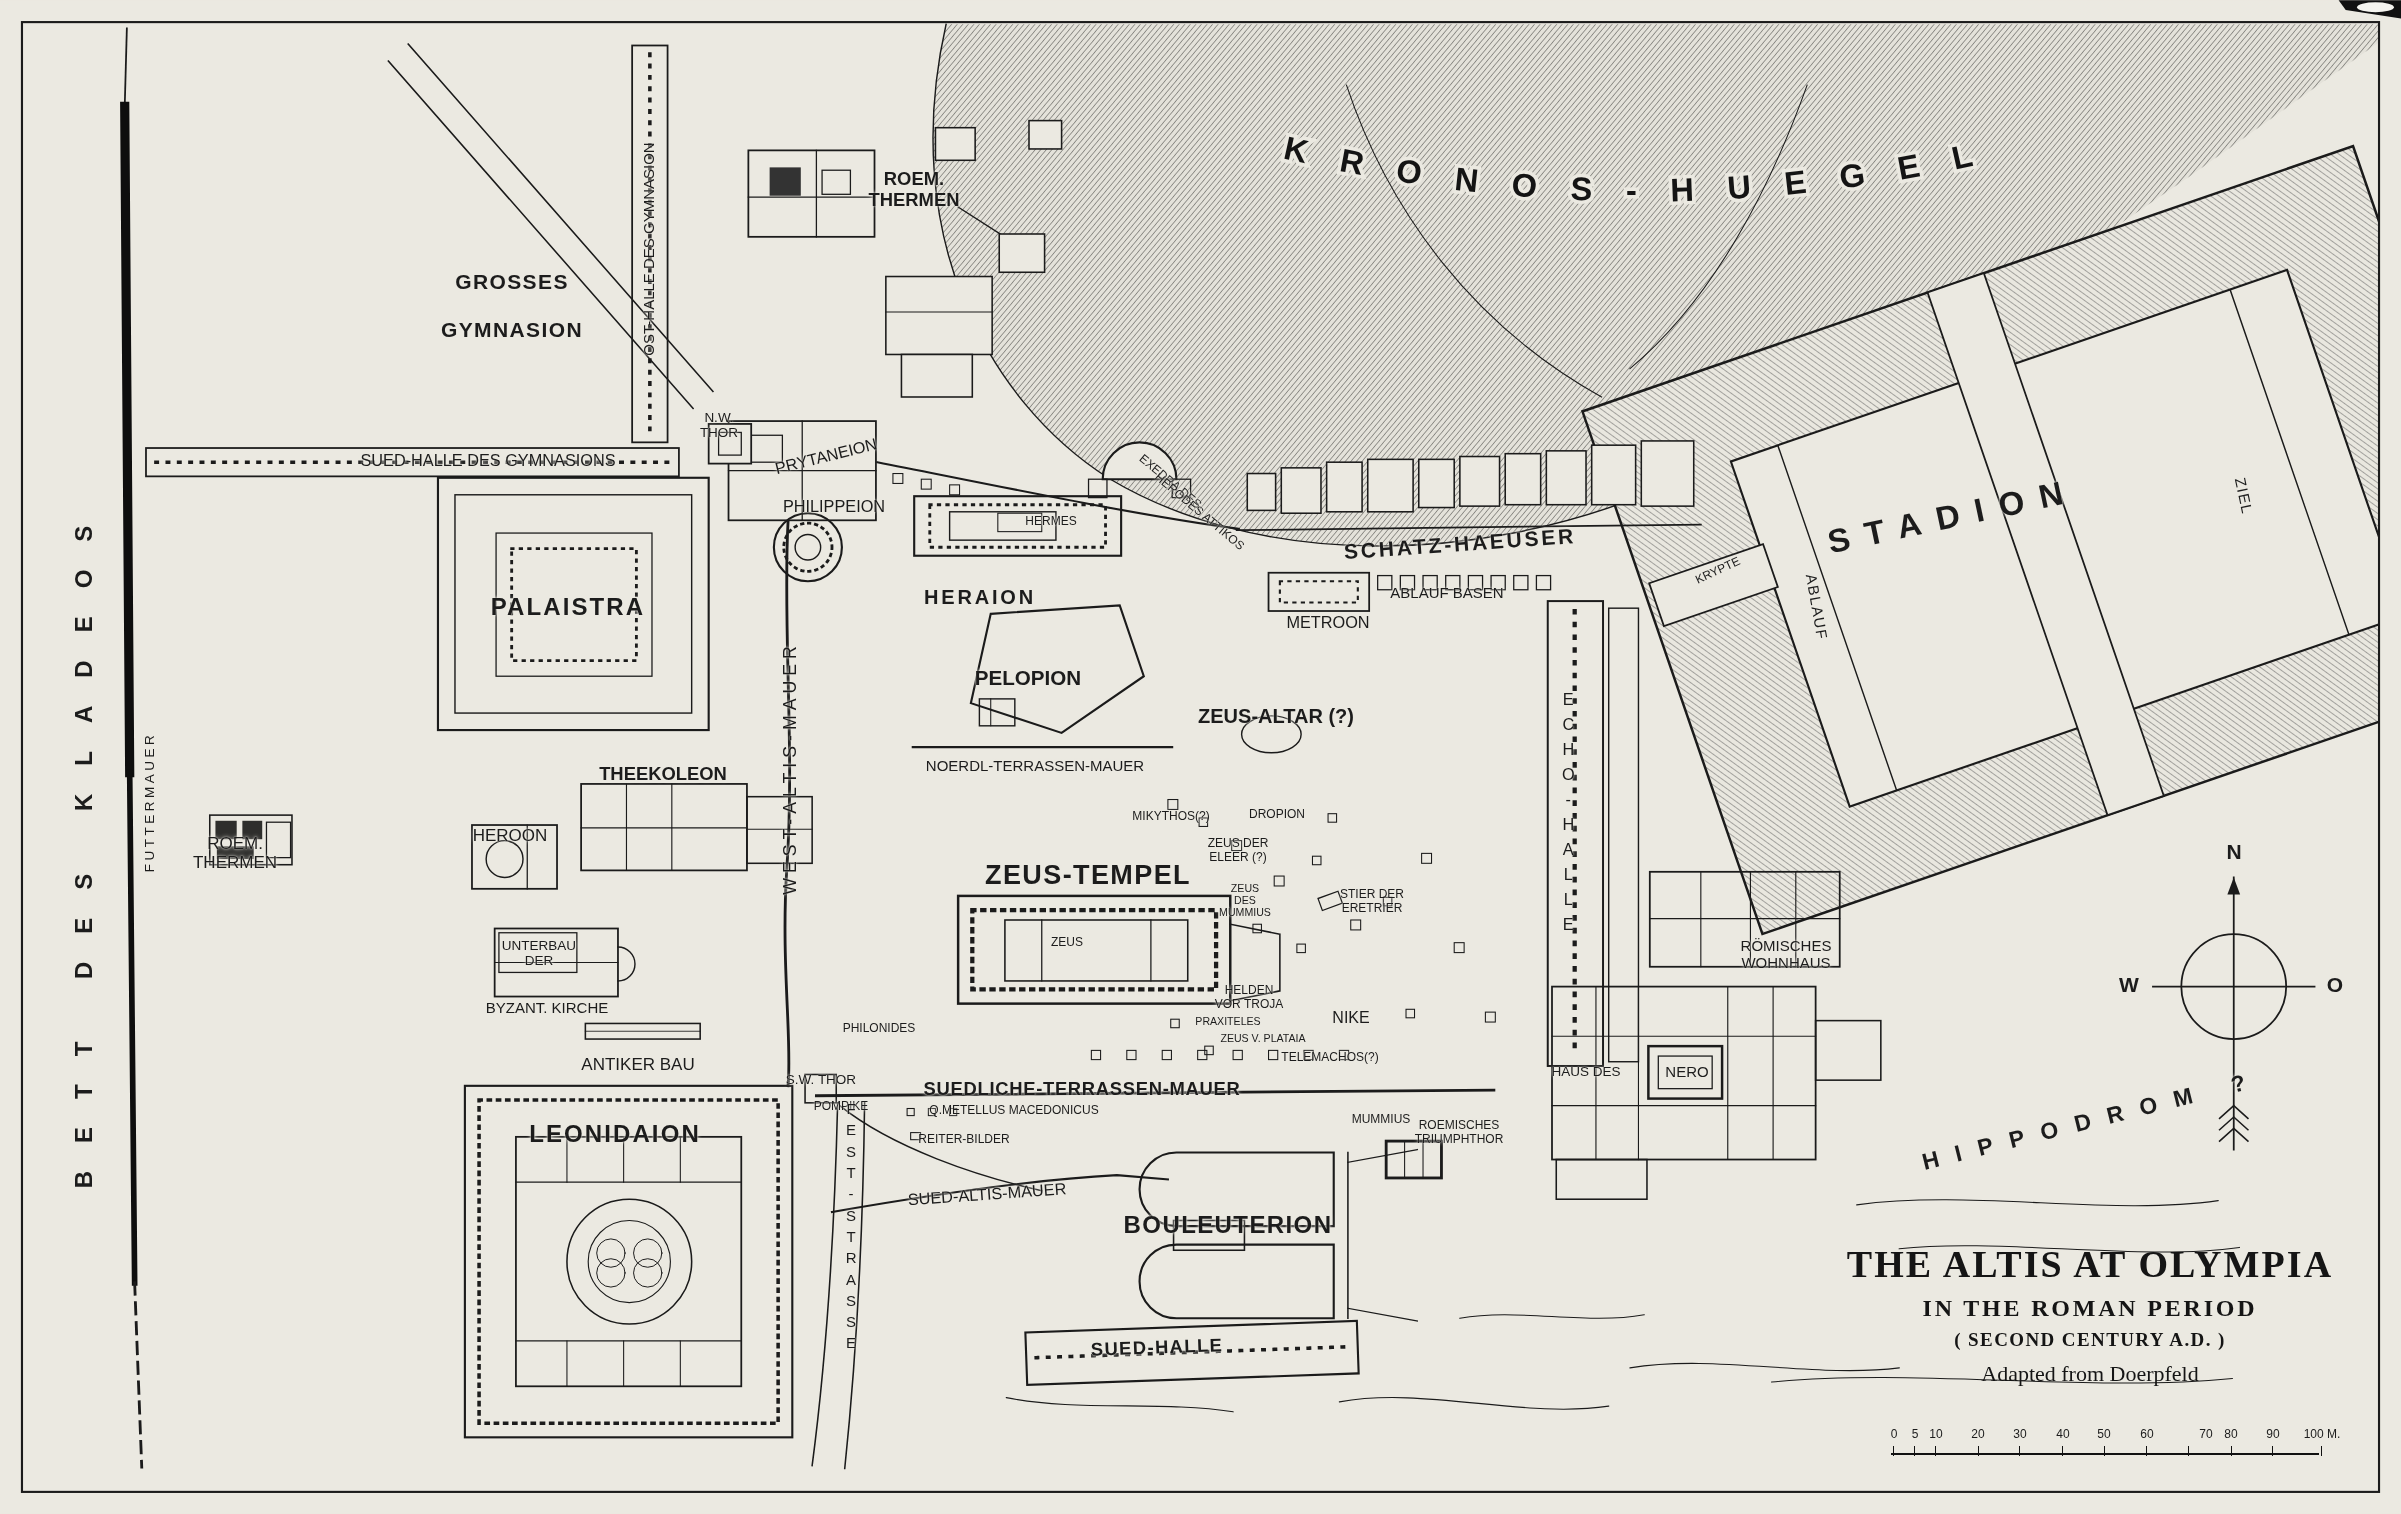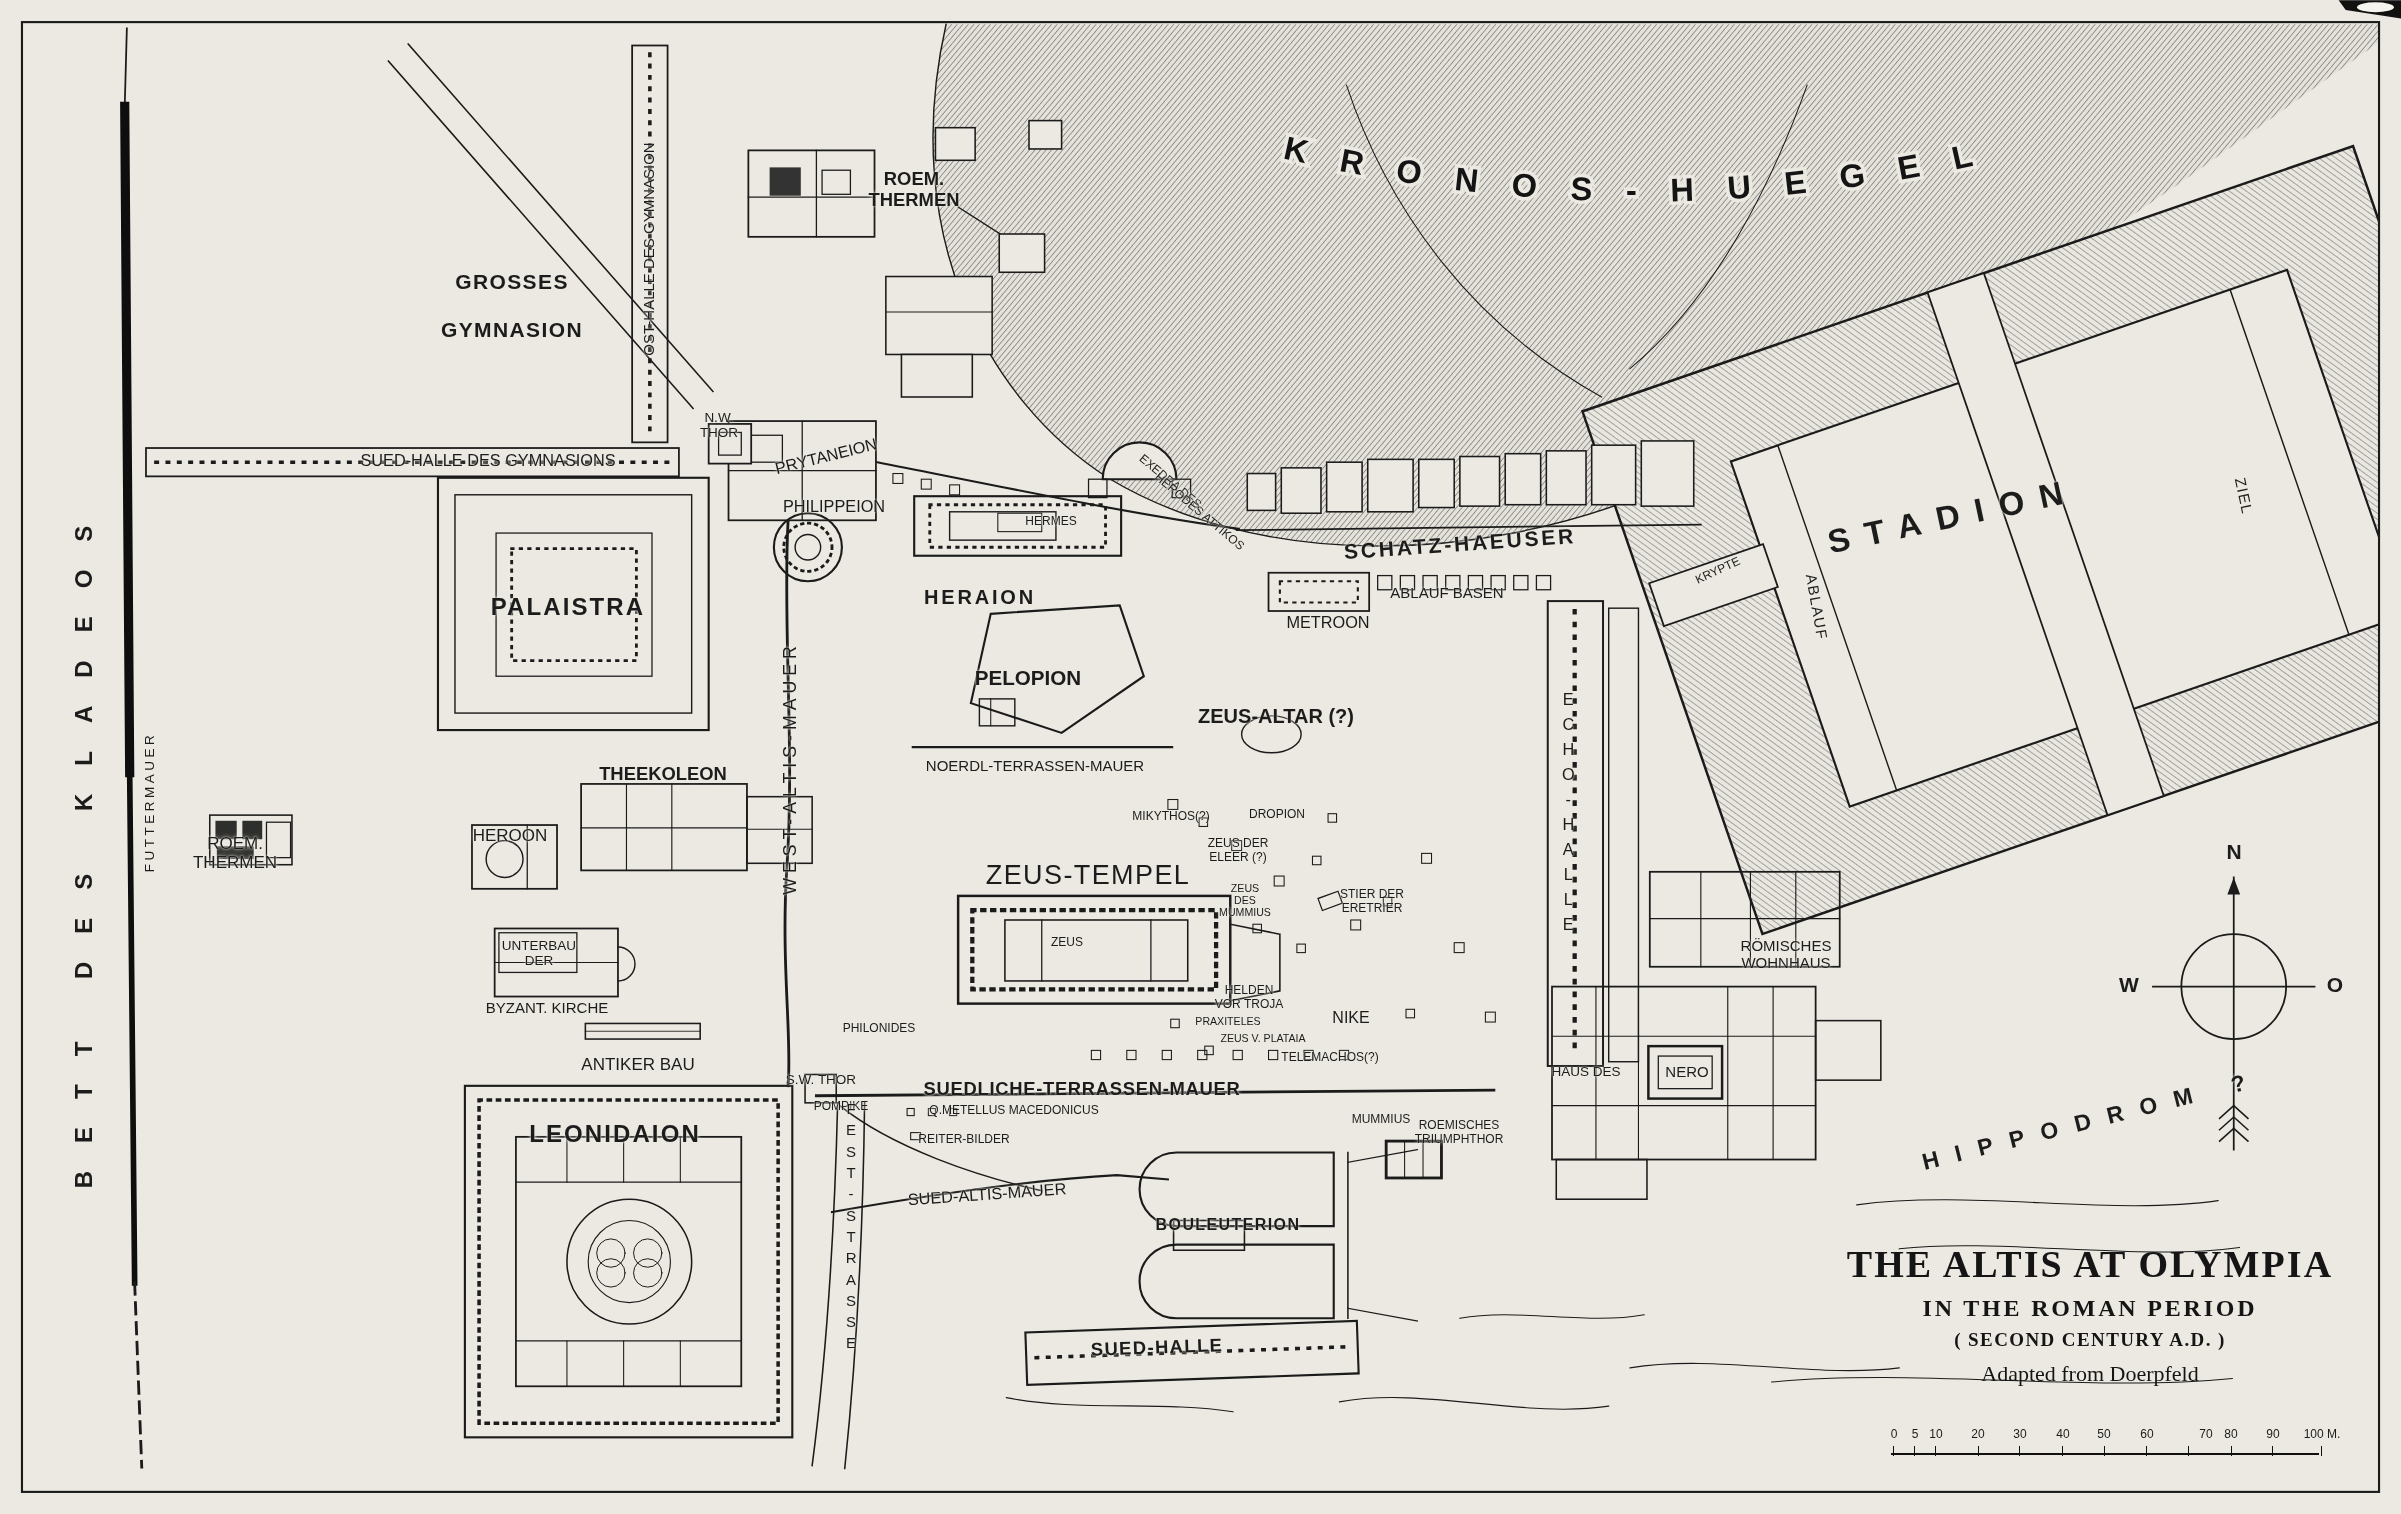--- a/index.html
+++ b/index.html
@@ -393,38 +393,38 @@
       <div class="lbl" style="left: 1276px; top: 716px; font-size: 20px; font-weight: 700; transform: translate(-50%, -50%);">ZEUS-ALTAR (?)</div>
       <div class="lbl" style="left: 1171px; top: 817px; font-size: 12px; font-weight: 400; transform: translate(-50%, -50%);">MIKYTHOS(?)</div>
       <div class="lbl" style="left: 1277px; top: 815px; font-size: 12px; font-weight: 400; transform: translate(-50%, -50%);">DROPION</div>
       <div class="lbl" style="left: 1238px; top: 851px; font-size: 12px; font-weight: 400; transform: translate(-50%, -50%);">ZEUS DER
 ELEER (?)</div>
       <div class="lbl" style="left: 1245px; top: 900px; font-size: 10.6px; font-weight: 400; transform: translate(-50%, -50%);">ZEUS
 DES
 MUMMIUS</div>
       <div class="lbl" style="left: 1372px; top: 902px; font-size: 12px; font-weight: 400; transform: translate(-50%, -50%);">STIER DER
 ERETRIER</div>
-      <div class="lbl" style="left: 1088px; top: 875px; font-size: 27px; font-weight: 400; letter-spacing: 1.4px; transform: translate(-50%, -50%);">ZEUS-TEMPEL</div>
+      <div class="lbl" style="left: 1088px; top: 875px; font-size: 27px; font-weight: 700; letter-spacing: 1.4px; transform: translate(-50%, -50%);">ZEUS-TEMPEL</div>
       <div class="lbl" style="left: 1067px; top: 943px; font-size: 12px; font-weight: 400; transform: translate(-50%, -50%);">ZEUS</div>
       <div class="lbl" style="left: 1249px; top: 998px; font-size: 12px; font-weight: 400; transform: translate(-50%, -50%);">HELDEN
 VOR TROJA</div>
       <div class="lbl" style="left: 1228px; top: 1021px; font-size: 10.6px; font-weight: 400; transform: translate(-50%, -50%);">PRAXITELES</div>
       <div class="lbl" style="left: 1351px; top: 1018px; font-size: 16px; font-weight: 400; transform: translate(-50%, -50%);">NIKE</div>
       <div class="lbl" style="left: 1263px; top: 1038px; font-size: 10.6px; font-weight: 400; transform: translate(-50%, -50%);">ZEUS V. PLATAIA</div>
       <div class="lbl" style="left: 1330px; top: 1058px; font-size: 12px; font-weight: 400; transform: translate(-50%, -50%);">TELEMACHOS(?)</div>
       <div class="lbl" style="left: 879px; top: 1029px; font-size: 12px; font-weight: 400; transform: translate(-50%, -50%);">PHILONIDES</div>
       <div class="lbl" style="left: 821px; top: 1080px; font-size: 13.5px; font-weight: 400; transform: translate(-50%, -50%);">S.W. THOR</div>
       <div class="lbl" style="left: 841px; top: 1107px; font-size: 12px; font-weight: 400; transform: translate(-50%, -50%);">POMPIKE</div>
       <div class="lbl" style="left: 1082px; top: 1089px; font-size: 18.4px; font-weight: 700; letter-spacing: 0.7px; transform: translate(-50%, -50%);">SUEDLICHE-TERRASSEN-MAUER</div>
       <div class="lbl" style="left: 1014px; top: 1111px; font-size: 12px; font-weight: 400; transform: translate(-50%, -50%);">Q.METELLUS MACEDONICUS</div>
       <div class="lbl" style="left: 964px; top: 1140px; font-size: 12px; font-weight: 400; transform: translate(-50%, -50%);">REITER-BILDER</div>
       <div class="lbl vert" style="left: 851px; top: 1228px; font-size: 15px; font-weight: 400; letter-spacing: 4.3px; transform: translate(-50%, -50%);">FEST-STRASSE</div>
       <div class="lbl" style="left: 987px; top: 1194px; font-size: 16.3px; font-weight: 400; transform: translate(-50%, -50%) rotate(-4deg);">SUED-ALTIS-MAUER</div>
       <div class="lbl" style="left: 615px; top: 1134px; font-size: 24px; font-weight: 700; letter-spacing: 2.1px; transform: translate(-50%, -50%);">LEONIDAION</div>
-      <div class="lbl" style="left: 1228px; top: 1225px; font-size: 16px; font-weight: 700; letter-spacing: 1.4px; transform: translate(-50%, -50%);">BOULEUTERION</div>
+      <div class="lbl" style="left: 1228px; top: 1225px; font-size: 24px; font-weight: 700; letter-spacing: 1.4px; transform: translate(-50%, -50%);">BOULEUTERION</div>
       <div class="lbl" style="left: 1157px; top: 1348px; font-size: 18.4px; font-weight: 700; letter-spacing: 1.4px; transform: translate(-50%, -50%) rotate(-2deg);">SUED-HALLE</div>
       <div class="lbl" style="left: 1381px; top: 1120px; font-size: 12px; font-weight: 400; transform: translate(-50%, -50%);">MUMMIUS</div>
       <div class="lbl" style="left: 1459px; top: 1133px; font-size: 12px; font-weight: 400; transform: translate(-50%, -50%);">ROEMISCHES
 TRIUMPHTHOR</div>
       <div class="lbl" style="left: 1586px; top: 1072px; font-size: 13.5px; font-weight: 400; transform: translate(-50%, -50%);">HAUS DES</div>
       <div class="lbl" style="left: 1687px; top: 1072px; font-size: 15px; font-weight: 400; transform: translate(-50%, -50%);">NERO</div>
       <div class="lbl vert" style="left: 1568px; top: 815px; font-size: 16.3px; font-weight: 400; letter-spacing: 7px; transform: translate(-50%, -50%);">ECHO-HALLE</div>
       <div class="lbl" style="left: 1786px; top: 954px; font-size: 15px; font-weight: 400; transform: translate(-50%, -50%);">RÖMISCHES
 WOHNHAUS</div>
       <div class="lbl" style="left: 1718px; top: 571px; font-size: 12px; font-weight: 400; transform: translate(-50%, -50%) rotate(-25deg);">KRYPTE</div>

